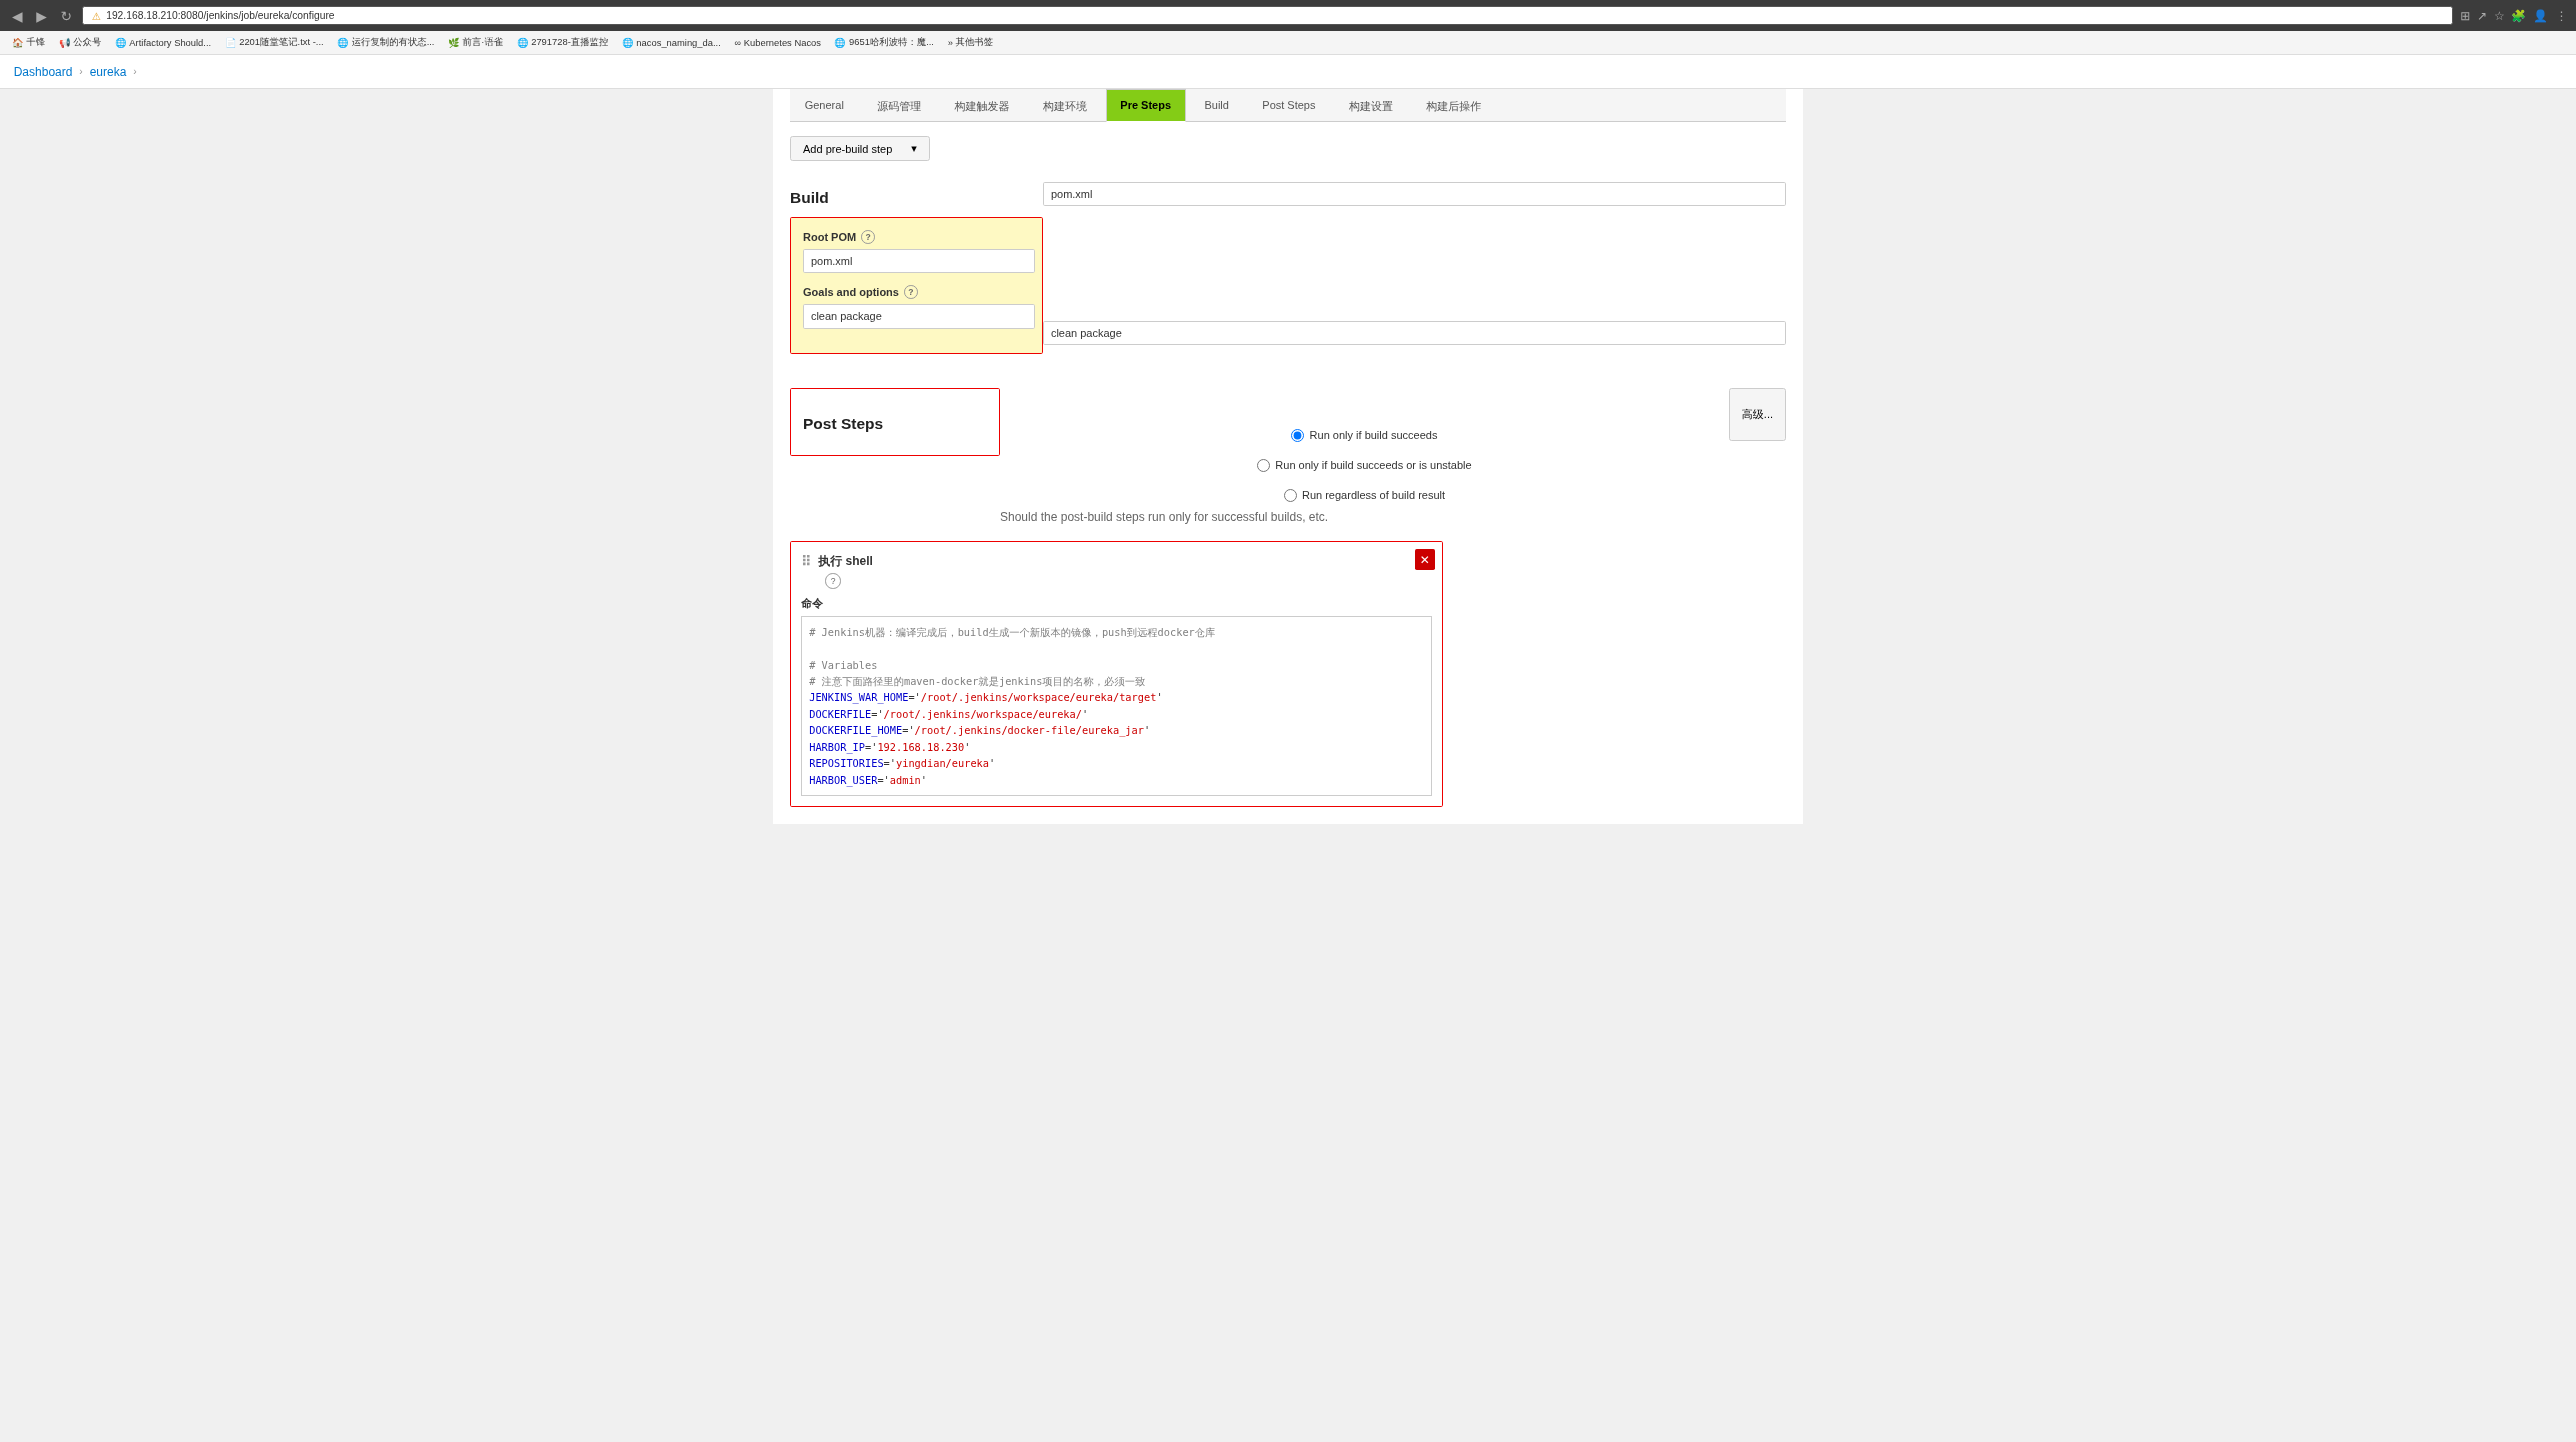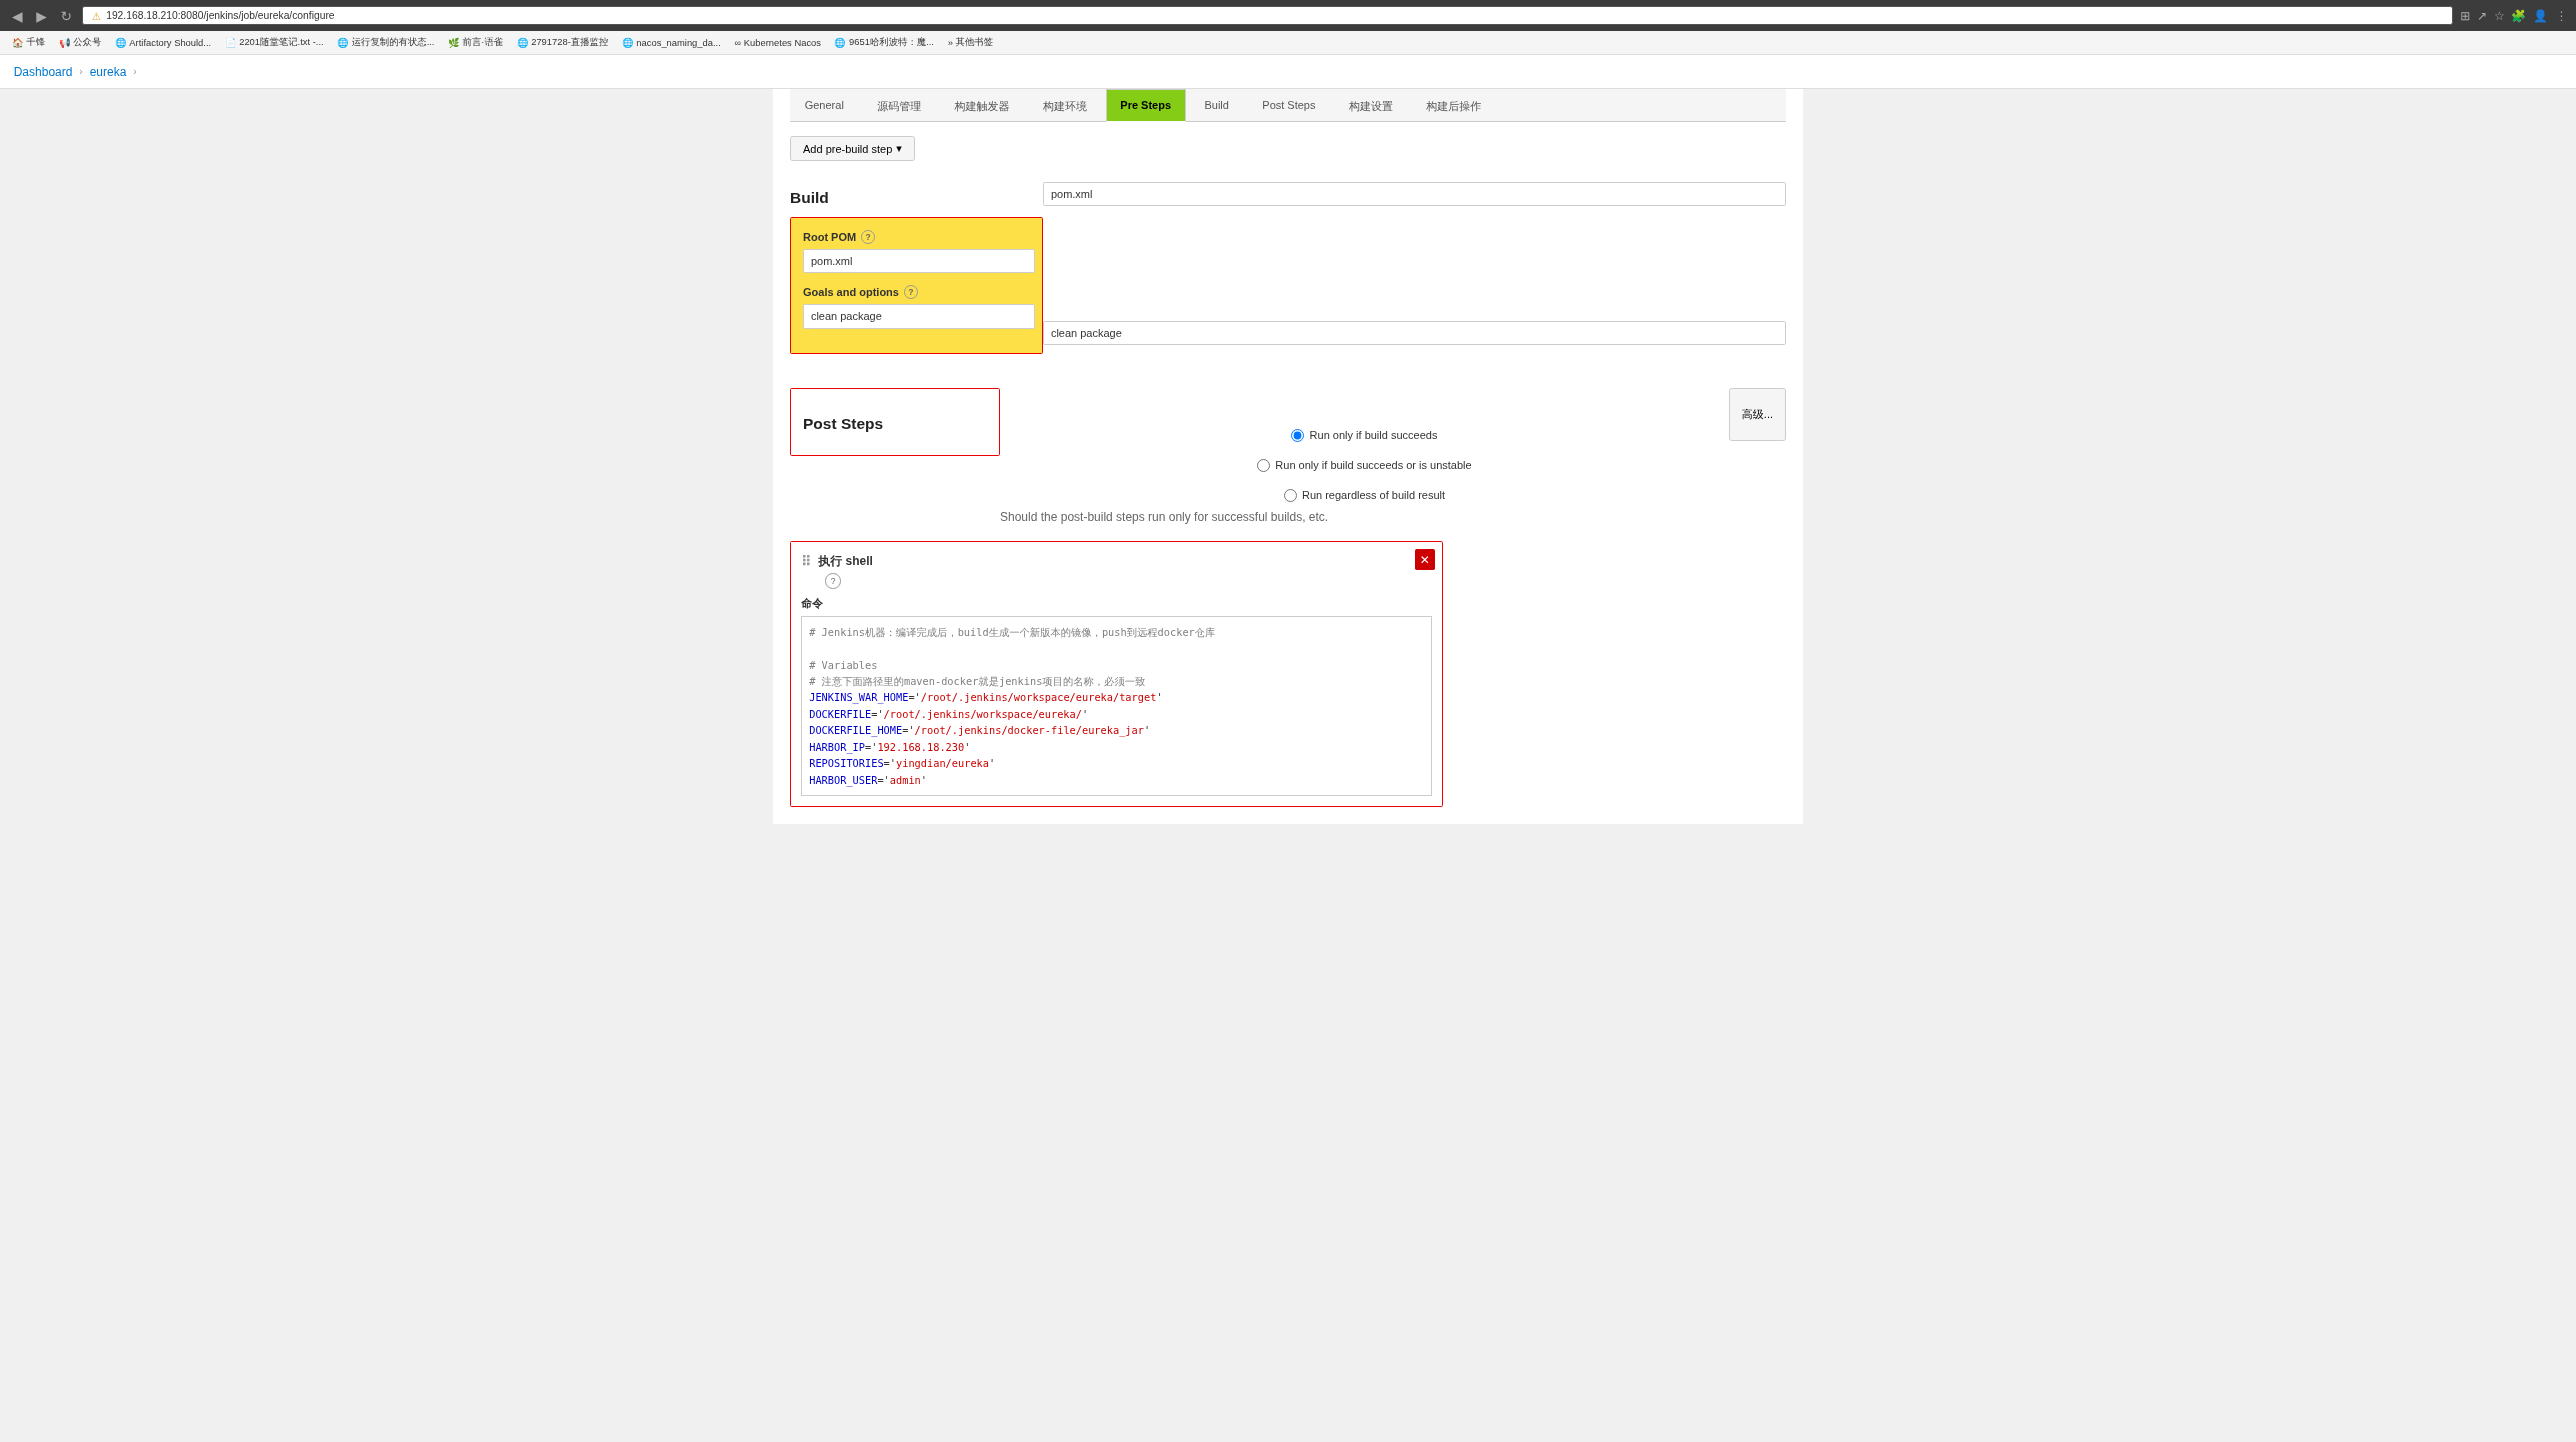--- a/index.html
+++ b/index.html
@@ -108,21 +108,21 @@
       border-color: #ccc;
       color: #000;
       font-weight: bold;
       border-bottom: 0.9px solid #fff;
     }
 
     
     .add-step-btn {
       display: inline-flex;
       align-items: center;
-      gap: 4px;
+      gap: 19px;
       padding: 5.2px 12px;
       border: 0.9px solid #ccc;
       border-radius: 2.6px;
       background: #f5f5f5;
       cursor: pointer;
       font-size: 11px;
       margin: 13.7px 0;
     }
 
     
@@ -133,21 +133,21 @@
       color: #222;
     }
 
     
     .highlight-box {
       border: 1.7px solid #e00;
       border-radius: 1.7px;
       padding: 12px;
       display: inline-block;
       width: 253px;
-      background: #fde047;
+      background: #fef9c3;
     }
 
     .field-row { margin-bottom: 12px; }
     .field-label {
       font-weight: bold;
       font-size: 11px;
       margin-bottom: 5.2px;
       display: flex;
       align-items: center;
       gap: 5.2px;

